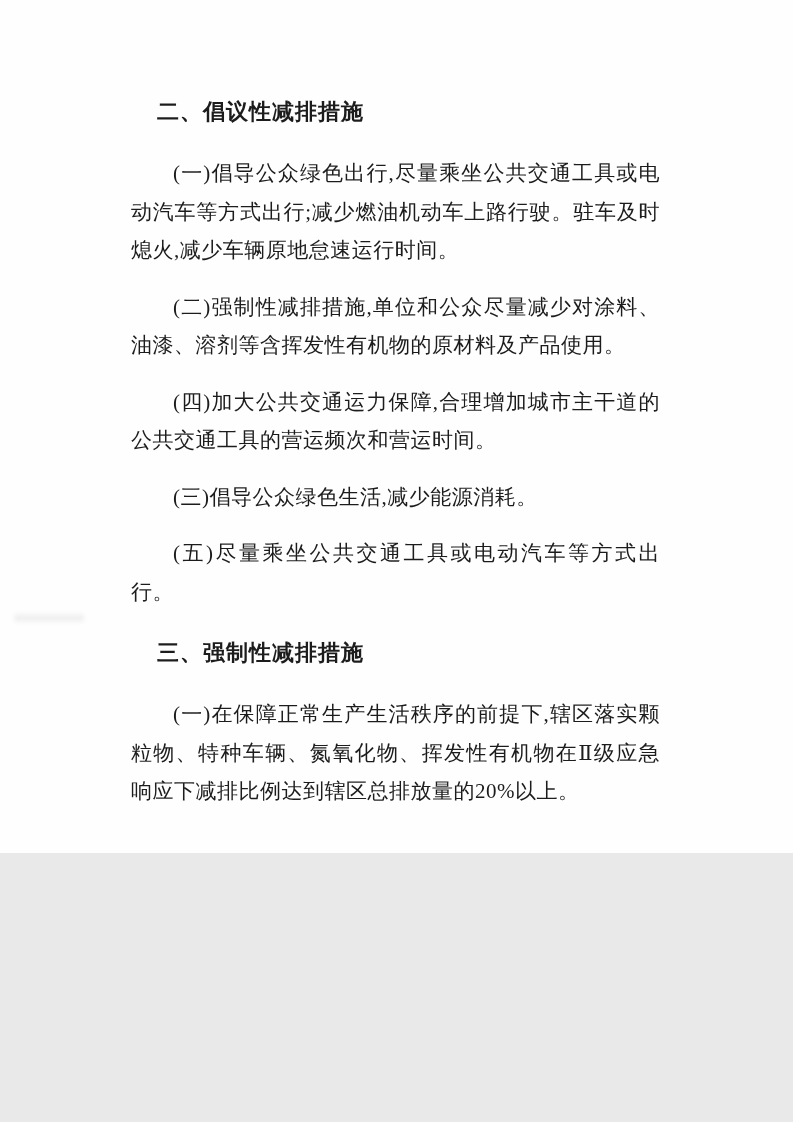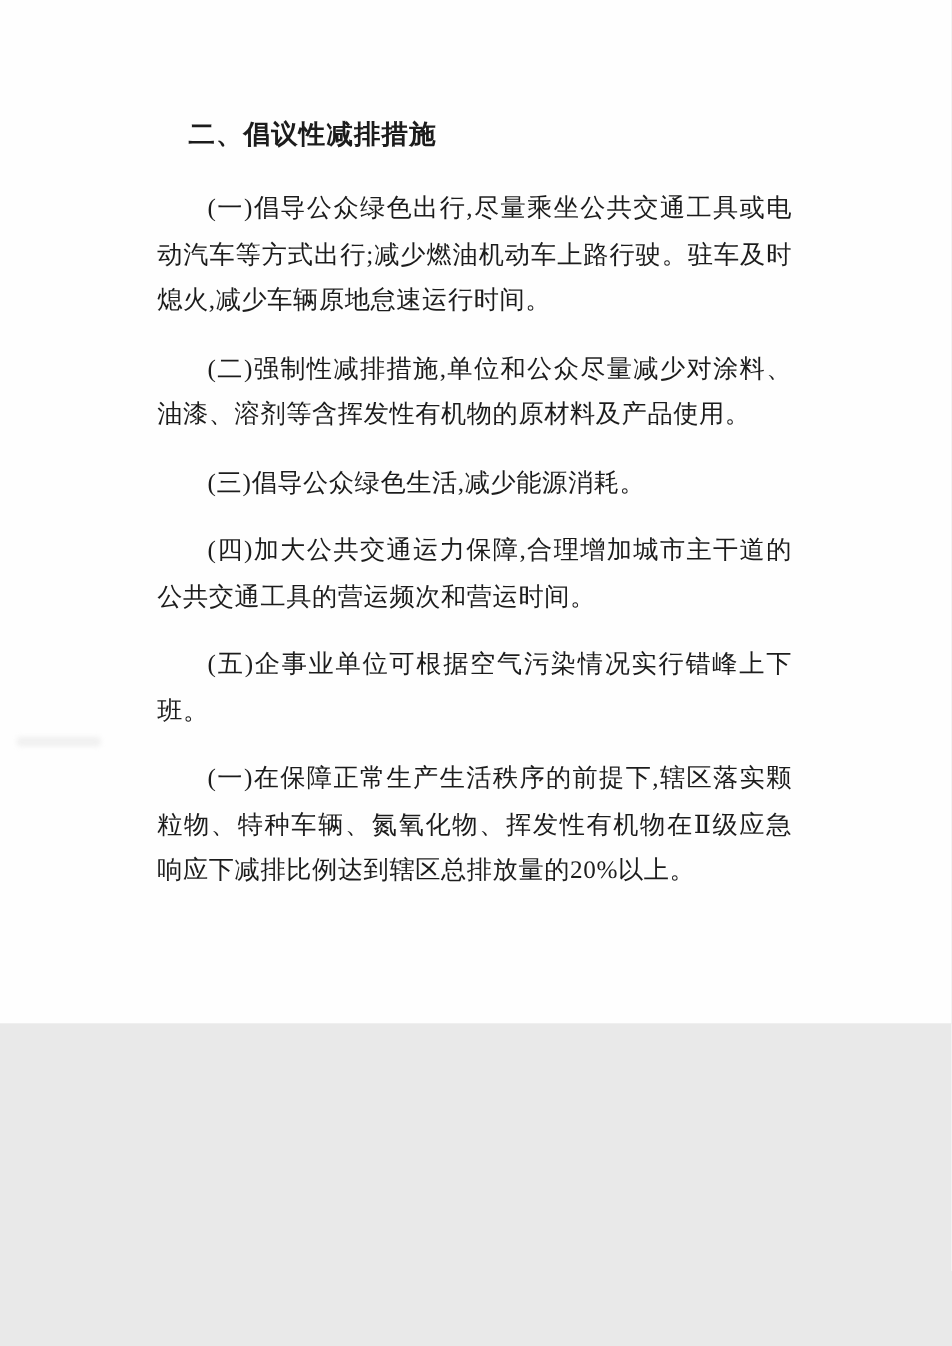--- a/index.html
+++ b/index.html
@@ -65,23 +65,24 @@
 </style>
 </head>
 <body>
 
 <div class="page">
 
   <div class="content">
     <h2 class="heading">二、倡议性减排措施</h2>
     <p class="para">(一)倡导公众绿色出行,尽量乘坐公共交通工具或电动汽车等方式出行;减少燃油机动车上路行驶。驻车及时熄火,减少车辆原地怠速运行时间。</p>
     <p class="para">(二)强制性减排措施,单位和公众尽量减少对涂料、油漆、溶剂等含挥发性有机物的原材料及产品使用。</p>
+    <p class="para">(四)加大公共交通运力保障,合理增加城市主干道的公共交通工具的营运频次和营运时间。</p>
     <p class="para">(三)倡导公众绿色生活,减少能源消耗。</p>
-    <p class="para">(四)加大公共交通运力保障,合理增加城市主干道的公共交通工具的营运频次和营运时间。</p>
-    <p class="para">(五)企事业单位可根据空气污染情况实行错峰上下班。</p>
+    <p class="para">(五)尽量乘坐公共交通工具或电动汽车等方式出行。</p>
+    <h2 class="heading">三、强制性减排措施</h2>
     <p class="para">(一)在保障正常生产生活秩序的前提下,辖区落实颗粒物、特种车辆、氮氧化物、挥发性有机物在Ⅱ级应急响应下减排比例达到辖区总排放量的20%以上。</p>
   </div>
 
   <div class="artifact a1"></div>
   <div class="artifact a2"></div>
 
   <div class="footer">—2 —</div>
 
 </div>
 

